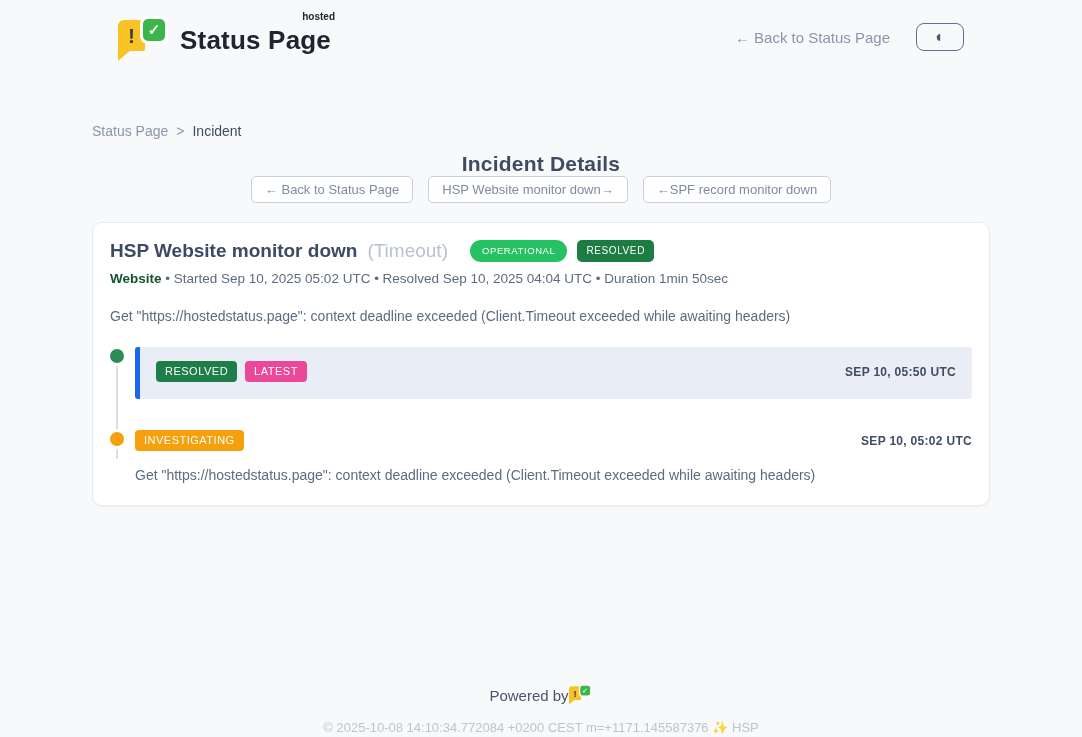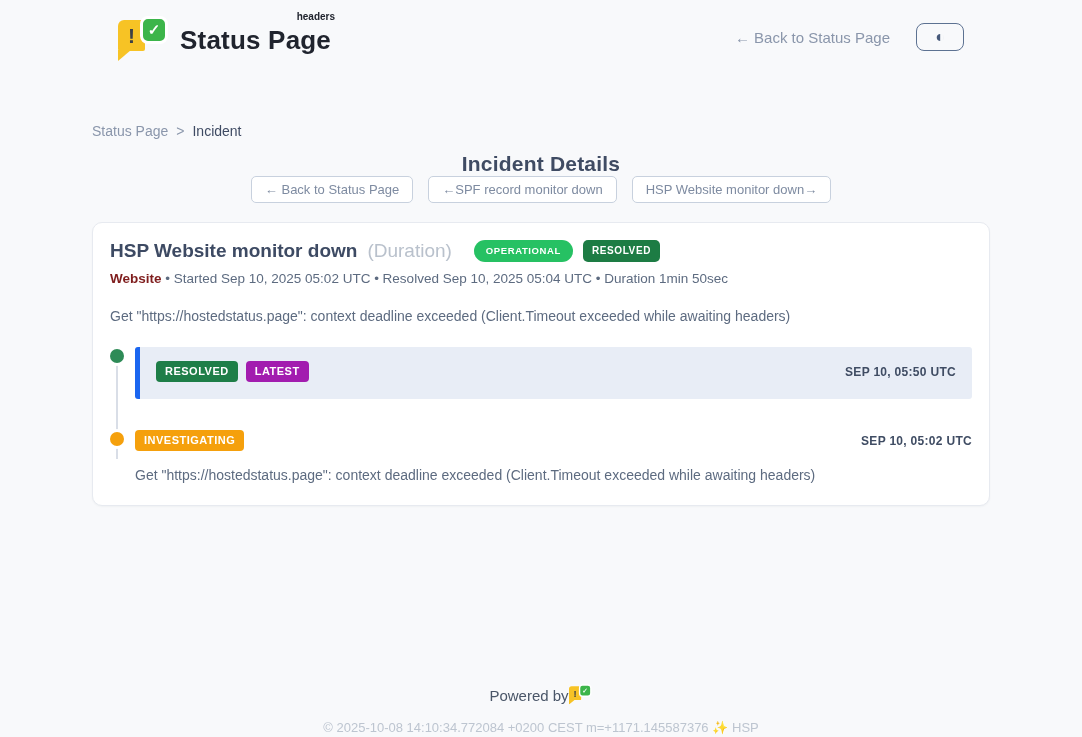--- a/index.html
+++ b/index.html
@@ -61,31 +61,31 @@
 
   
   .card {
     margin-top:19px; background:#fff; border:1px solid #e7eaf0;
     border-radius:10px; padding:17px 17px 22px 17px;
     box-shadow:0 1px 2px rgba(30,40,60,0.04);
   }
   .card-head { display:flex; align-items:center; gap:10px; flex-wrap:wrap; }
   .incident-title { font-size:19px; font-weight:700; color:#3d4a63; }
   .incident-component { font-size:19px; font-weight:400; color:#b9c1cc; }
-  .badge { display:inline-block; color:#fff; font-weight:700; line-height:1; }
+  .badge { display:inline-block; color:#fff; font-weight:400; line-height:1; }
   .badge-operational {
     background:#26c163; font-size:9.5px; letter-spacing:0.6px;
     padding:6px 12px; border-radius:999px; margin-left:12px;
   }
   .badge-resolved-hdr {
     background:#1d7c44; font-size:10px; letter-spacing:0.6px;
     padding:6px 9px; border-radius:5px;
   }
   .meta { margin-top:9px; font-size:13.5px; color:#5d6b80; }
-  .meta .meta-component { font-weight:700; color:#7f1d1d; }
+  .meta .meta-component { font-weight:700; color:#14532d; }
   .desc { margin-top:22px; font-size:14px; color:#5d6b80; }
 
   
   .timeline { margin-top:23px; position:relative; }
   .tl-connector {
     position:absolute; left:6px; top:16px; width:2px; height:96px;
     background:#d9dee7;
   }
   .tl-entry { display:flex; align-items:flex-start; position:relative; }
   .tl-entry + .tl-entry { margin-top:31px; }
@@ -97,21 +97,21 @@
   .tl-dot.green { background:#2e8b57; }
   .tl-dot.orange { background:#f5a00c; }
   .tl-box {
     flex:1; background:#e8edf6; border-left:5px solid #1b66f0;
     border-radius:3px; padding:14px 16px 17px 16px;
   }
   .tl-plain { flex:1; padding-top:0; }
   .tl-row { display:flex; align-items:center; gap:8px; }
   .tl-badge { font-size:11px; letter-spacing:0.5px; padding:5px 9px; border-radius:4px; }
   .b-resolved { background:#1e7e48; }
-  .b-latest { background:#a21caf; }
+  .b-latest { background:#ec4899; }
   .b-investigating { background:#f5a00c; }
   .tl-time { margin-left:auto; font-size:12px; font-weight:700; color:#3f4c63; letter-spacing:0.3px; }
   .tl-msg { margin-top:14px; font-size:14px; color:#5d6b80; }
   .tl-plain .tl-msg { margin-top:16px; }
 
   
   footer { margin-top:177px; text-align:center; }
   .powered { display:inline-flex; align-items:center; gap:0; font-size:15px; color:#4a5668; }
   .logo-icon-small { position:relative; width:24px; height:24px; display:inline-block; overflow:visible; }
   .logo-icon-small .logo-icon { transform:scale(0.45); transform-origin:0 0; }
@@ -122,21 +122,21 @@
 
 <header>
   <div class="header-inner">
     <a class="logo">
       <span class="logo-icon">
         <span class="li-yellow">!</span>
         <span class="li-tail"></span>
         <span class="li-green">✓</span>
       </span>
       <span class="logo-text-wrap">
-        <span class="logo-sup">headers</span>
+        <span class="logo-sup">hosted</span>
         <span class="logo-text">Status Page</span>
       </span>
     </a>
     <div class="header-right">
       <a class="back-link">← Back to Status Page</a>
       <button class="theme-toggle">
         <span>◐</span>
       </button>
     </div>
   </div>
@@ -147,35 +147,35 @@
   <nav class="breadcrumb">
     <a class="crumb-root">Status Page</a>
     <span class="crumb-sep">&gt;</span>
     <span class="crumb-current">Incident</span>
   </nav>
 
   <div class="title-row">
     <h1 class="page-title">Incident Details</h1>
     <div class="nav-buttons">
       <button class="nav-btn">← Back to Status Page</button>
+      <button class="nav-btn">HSP Website monitor down→</button>
       <button class="nav-btn">←SPF record monitor down</button>
-      <button class="nav-btn">HSP Website monitor down→</button>
     </div>
   </div>
 
   <section class="card">
     <div class="card-head">
       <span class="incident-title">HSP Website monitor down</span>
-      <span class="incident-component">(Duration)</span>
+      <span class="incident-component">(Timeout)</span>
       <span class="badge badge-operational">OPERATIONAL</span>
       <span class="badge badge-resolved-hdr">RESOLVED</span>
     </div>
     <div class="meta">
       <span class="meta-component">Website</span>
-      <span class="meta-rest">• Started Sep 10, 2025 05:02 UTC • Resolved Sep 10, 2025 05:04 UTC • Duration 1min 50sec</span>
+      <span class="meta-rest">• Started Sep 10, 2025 05:02 UTC • Resolved Sep 10, 2025 04:04 UTC • Duration 1min 50sec</span>
     </div>
     <p class="desc">Get "https://hostedstatus.page": context deadline exceeded (Client.Timeout exceeded while awaiting headers)</p>
 
     <div class="timeline">
       <span class="tl-connector"></span>
 
       <div class="tl-entry">
         <span class="tl-dot green"></span>
         <div class="tl-box">
           <div class="tl-row">

